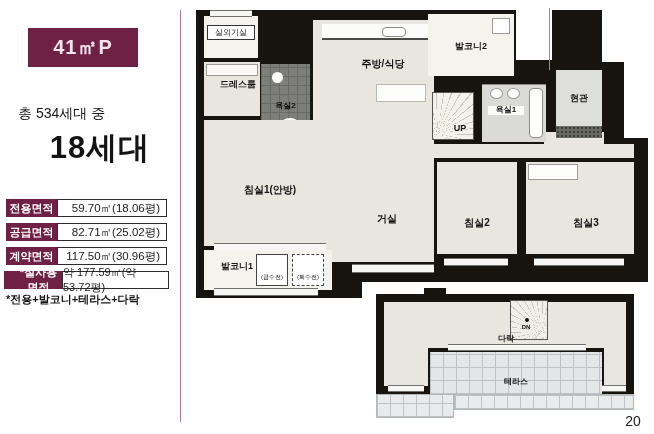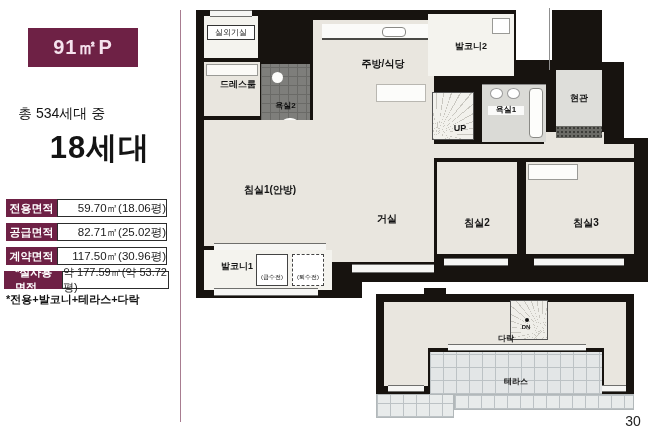--- a/index.html
+++ b/index.html
@@ -42,32 +42,32 @@
       repeating-conic-gradient(from 90deg at 85% 80%, #efeee9 0 9deg, #c9c7c0 9deg 10.5deg);
     border:1px solid #555;
   }
   
   .type-badge{
     background:#6e2145;color:#f6e3ee;display:flex;align-items:center;justify-content:center;
     font-weight:bold;font-size:20px;letter-spacing:1px;
   }
   .row-label{
     background:#6e2145;color:#ffffff;font-weight:bold;font-size:11px;
-    display:flex;align-items:center;justify-content:center;
+    display:flex;align-items:center;justify-content:center;text-align:center;
   }
   .row-value{
     background:#ffffff;border:1px solid #2c2c2c;font-size:11.5px;
-    display:flex;align-items:center;justify-content:flex-end;
+    display:flex;align-items:center;justify-content:flex-end;padding-right:6px;
   }
   .divider{background:#a87c90;width:1px;}
 </style>
 </head>
 <body>
 
-<div class="abs type-badge" style="left:28px;top:28px;width:110px;height:39px;">91㎡P</div>
+<div class="abs type-badge" style="left:28px;top:28px;width:110px;height:39px;">41㎡P</div>
 
 <div class="lbl" style="left:18px;top:106px;font-size:14px;text-align:left;">총 534세대 중</div>
 
 <div class="lbl" style="left:40px;top:131px;width:120px;font-size:31px;font-weight:bold;letter-spacing:1px;">18세대</div>
 
 <div class="abs row-label" style="left:6px;top:199px;width:51px;height:18px;">전용면적</div>
 <div class="abs row-value" style="left:57px;top:199px;width:110px;height:18px;">59.70㎡(18.06평)</div>
 
 <div class="abs row-label" style="left:6px;top:223px;width:51px;height:18px;">공급면적</div>
 <div class="abs row-value" style="left:57px;top:223px;width:110px;height:18px;">82.71㎡(25.02평)</div>
@@ -171,13 +171,13 @@
 <div class="abs fan2" style="left:510px;top:300px;width:38px;height:40px;"></div>
 <div class="abs" style="left:525px;top:318px;width:4px;height:4px;background:#111;border-radius:50%;"></div>
 <div class="lbl" style="left:516px;top:324px;width:20px;font-size:6px;font-weight:bold;">DN</div>
 
 <div class="lbl" style="left:488px;top:335px;width:36px;font-size:8px;font-weight:bold;">다락</div>
 <div class="lbl" style="left:484px;top:378px;width:44px;font-size:8px;font-weight:bold;text-align:right;">테라스</div>
 
 <div class="abs tile" style="left:376px;top:394px;width:78px;height:24px;background-color:#e8ebeb;border:1px solid #b2b8ba;"></div>
 <div class="abs tile" style="left:454px;top:394px;width:180px;height:16px;background-color:#e8ebeb;border:1px solid #b2b8ba;"></div>
 
-<div class="lbl" style="left:618px;top:414px;width:30px;font-size:14px;color:#222;">30</div>
+<div class="lbl" style="left:618px;top:414px;width:30px;font-size:14px;color:#222;">20</div>
 
 </body></html>

